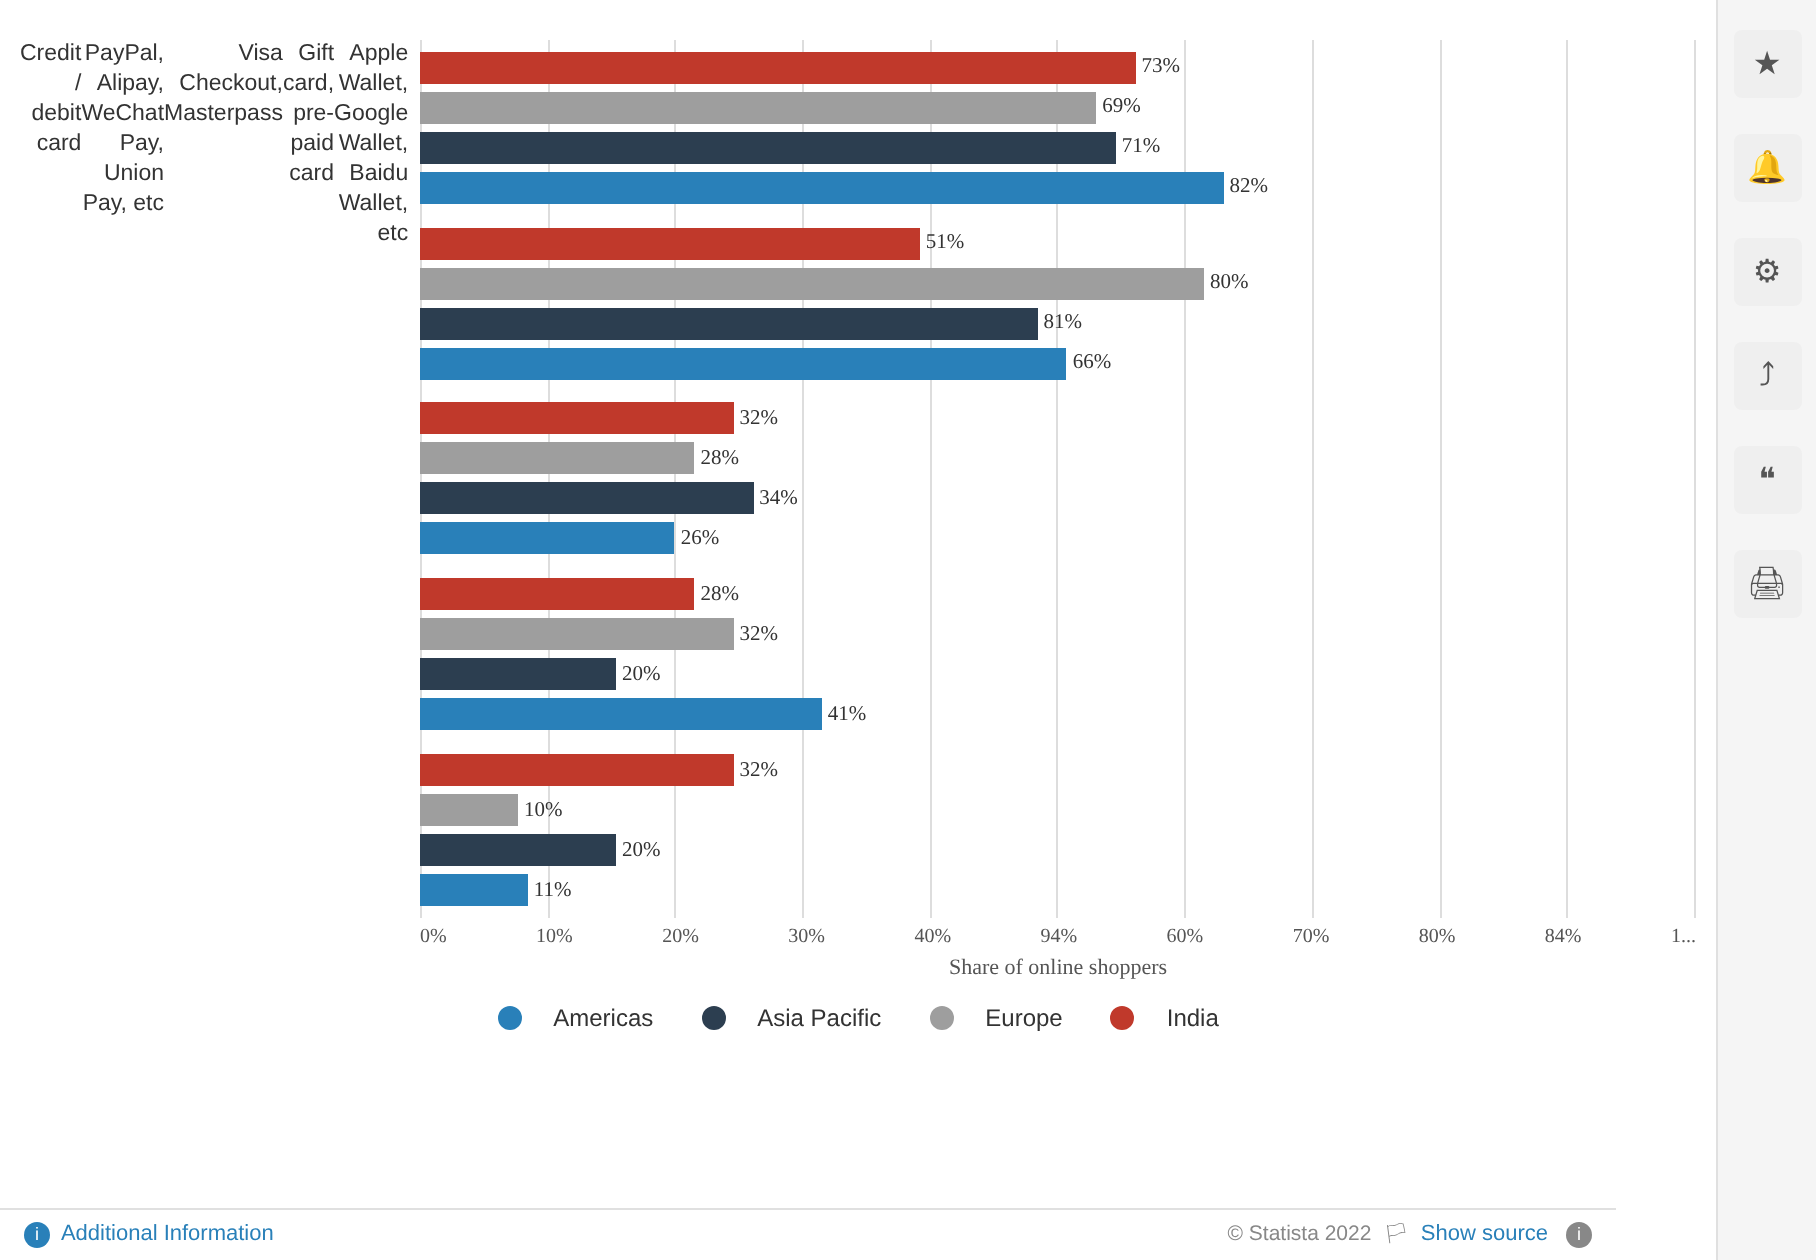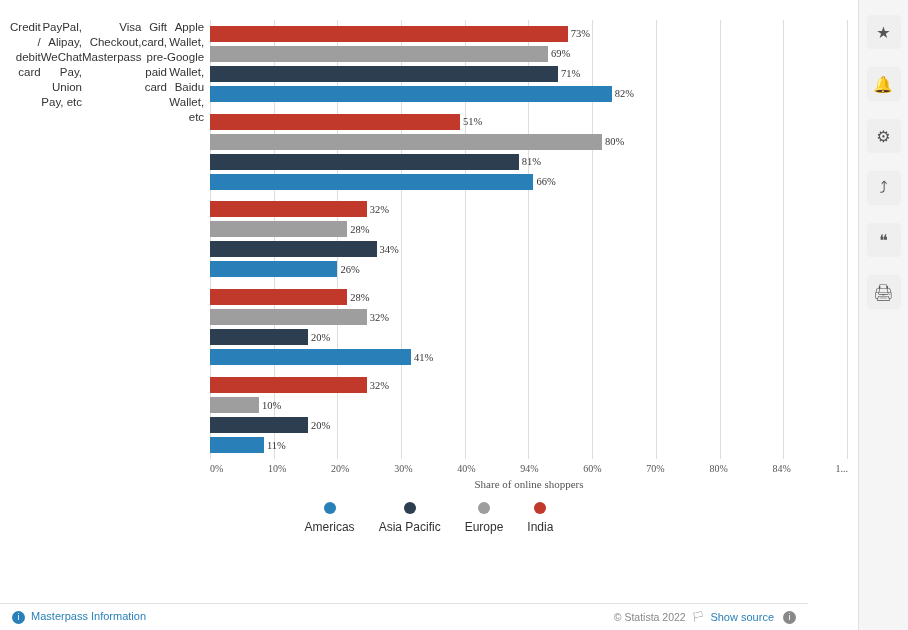--- a/index.html
+++ b/index.html
@@ -40,21 +40,21 @@
     .bar-asiapacific { background: #2c3e50; }
     .bar-americas { background: #2980b9; }
 
     
     .x-axis { display: flex; justify-content: space-between; padding: 4px 0 2px 0; }
     .x-tick { font-size: 10px; color: #555; }
     .x-axis-label { text-align: center; font-size: 11px; color: #555; margin-top: 2px; }
 
     
     .legend { display: flex; justify-content: center; gap: 24px; margin-top: 12px; }
-    .legend-item { display: flex; align-items: center; gap: 6px; font-size: 12px; color: #333; flex-direction: column; }
+    .legend-item { display: flex; align-items: center; gap: 16px; font-size: 12px; color: #333; }
     .legend-dot { width: 12px; height: 12px; border-radius: 50%; }
 
     
     .footer { position: absolute; bottom: 0; left: 0; right: 50px; padding: 6px 12px; border-top: 1px solid #e0e0e0; display: flex; justify-content: space-between; align-items: center; background: #fff; }
     .footer-left { font-size: 11px; color: #2980b9; cursor: pointer; }
     .footer-right { font-size: 11px; color: #555; display: flex; gap: 6px; }
     .show-source { color: #2980b9; cursor: pointer; }
     .statista-copy { color: #888; font-size: 10.5px; }
 
     .info-icon { display: inline-block; width: 13px; height: 13px; background: #2980b9; border-radius: 50%; color: white; font-size: 9px; text-align: center; line-height: 13px; margin-right: 3px; }
@@ -212,21 +212,21 @@
         </div>
         <div class="legend-item">
           <div class="legend-dot" style="background-color: rgb(192, 57, 43);"></div>
           <span>India</span>
         </div>
       </div>
 
     <div class="footer">
       <div class="footer-left">
         <span class="info-icon">i</span>
-        <span>Masterpass Information</span>
+        <span>Additional Information</span>
       </div>
       <div class="footer-right">
         <span class="statista-copy">© Statista 2022</span>
         <span style="font-size:10px;color:#888;">🏳</span>
         <span class="show-source">Show source</span>
         <span class="ext-icon">i</span>
       </div>
     </div>
 
   </div>

